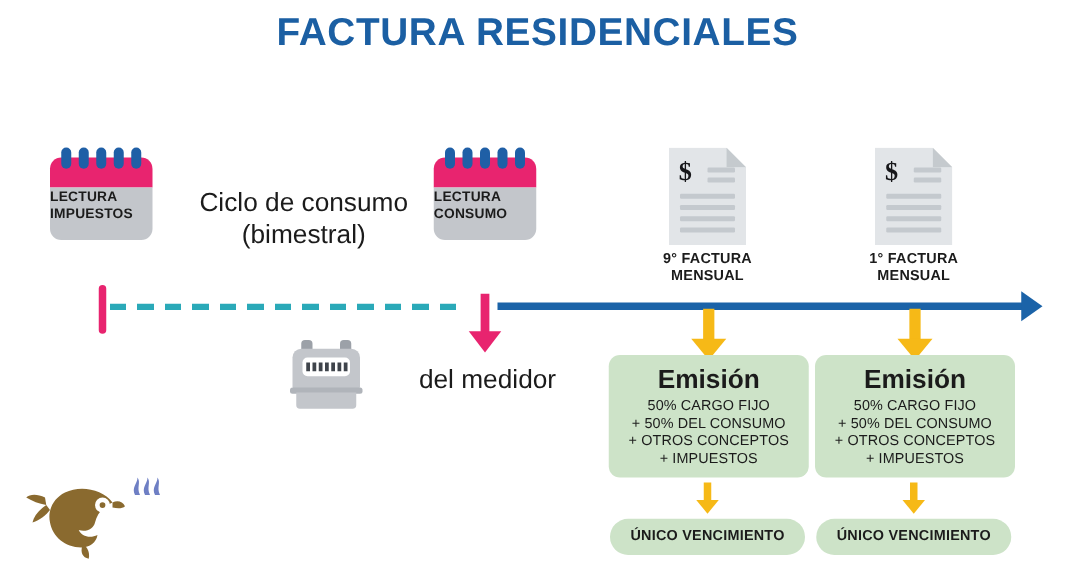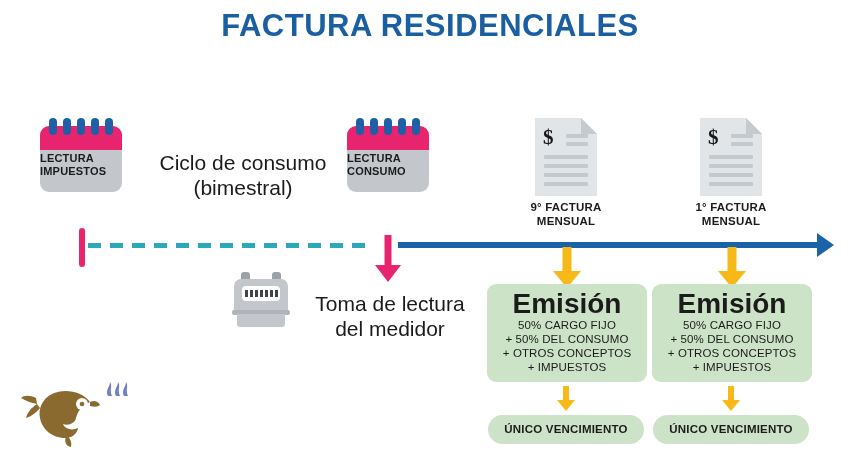--- a/index.html
+++ b/index.html
@@ -193,21 +193,21 @@
 
   
   .emision-box {
     width: 160px; height: 98px;
     background: #cde3c8;
     border-radius: 9px;
     text-align: center;
   }
   .emision-title {
     margin-top: 8px;
-    font-size: 28px;
+    font-size: 21px;
     font-weight: bold;
     color: #1b1b1b;
     line-height: 24px;
   }
   .emision-lines {
     margin-top: 2px;
     font-size: 11.5px;
     color: #1b1b1b;
     line-height: 14px;
     letter-spacing: 0.1px;
@@ -340,21 +340,20 @@
       <div class="m-digit" style="left:13px;"></div>
       <div class="m-digit" style="left:18px;"></div>
       <div class="m-digit" style="left:23px;"></div>
       <div class="m-digit" style="left:28px;"></div>
       <div class="m-digit" style="left:33px;"></div>
     </div>
     <div class="m-band"></div>
     <div class="m-base"></div>
   </div>
   <div class="abs" id="meter-text">
-    <div>Toma de lectura</div>
     <div>del medidor</div>
   </div>
 
   <div class="abs emision-box" style="top:284px; left:487px;">
     <div class="emision-title">Emisión</div>
     <div class="emision-lines">
       <div>50% CARGO FIJO</div>
       <div>+ 50% DEL CONSUMO</div>
       <div>+ OTROS CONCEPTOS</div>
       <div>+  IMPUESTOS</div>

